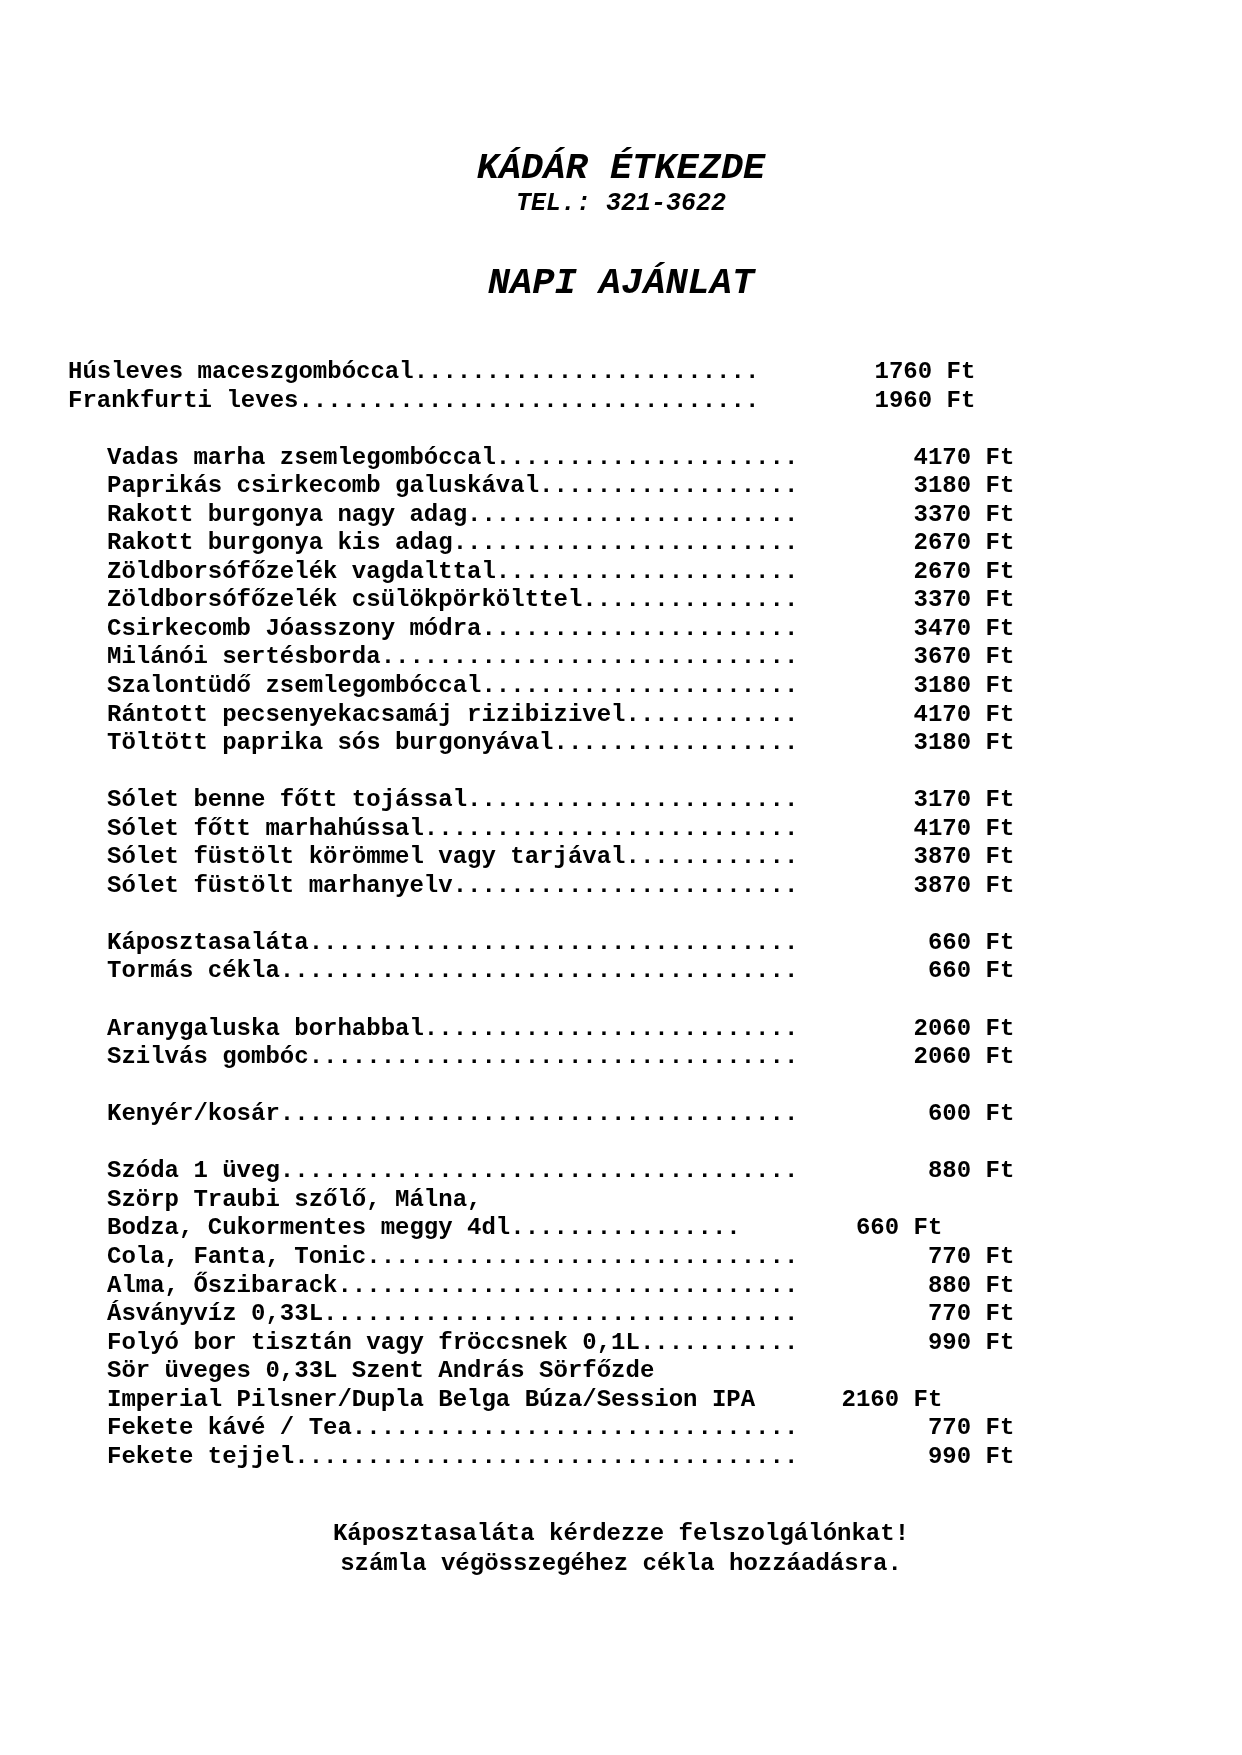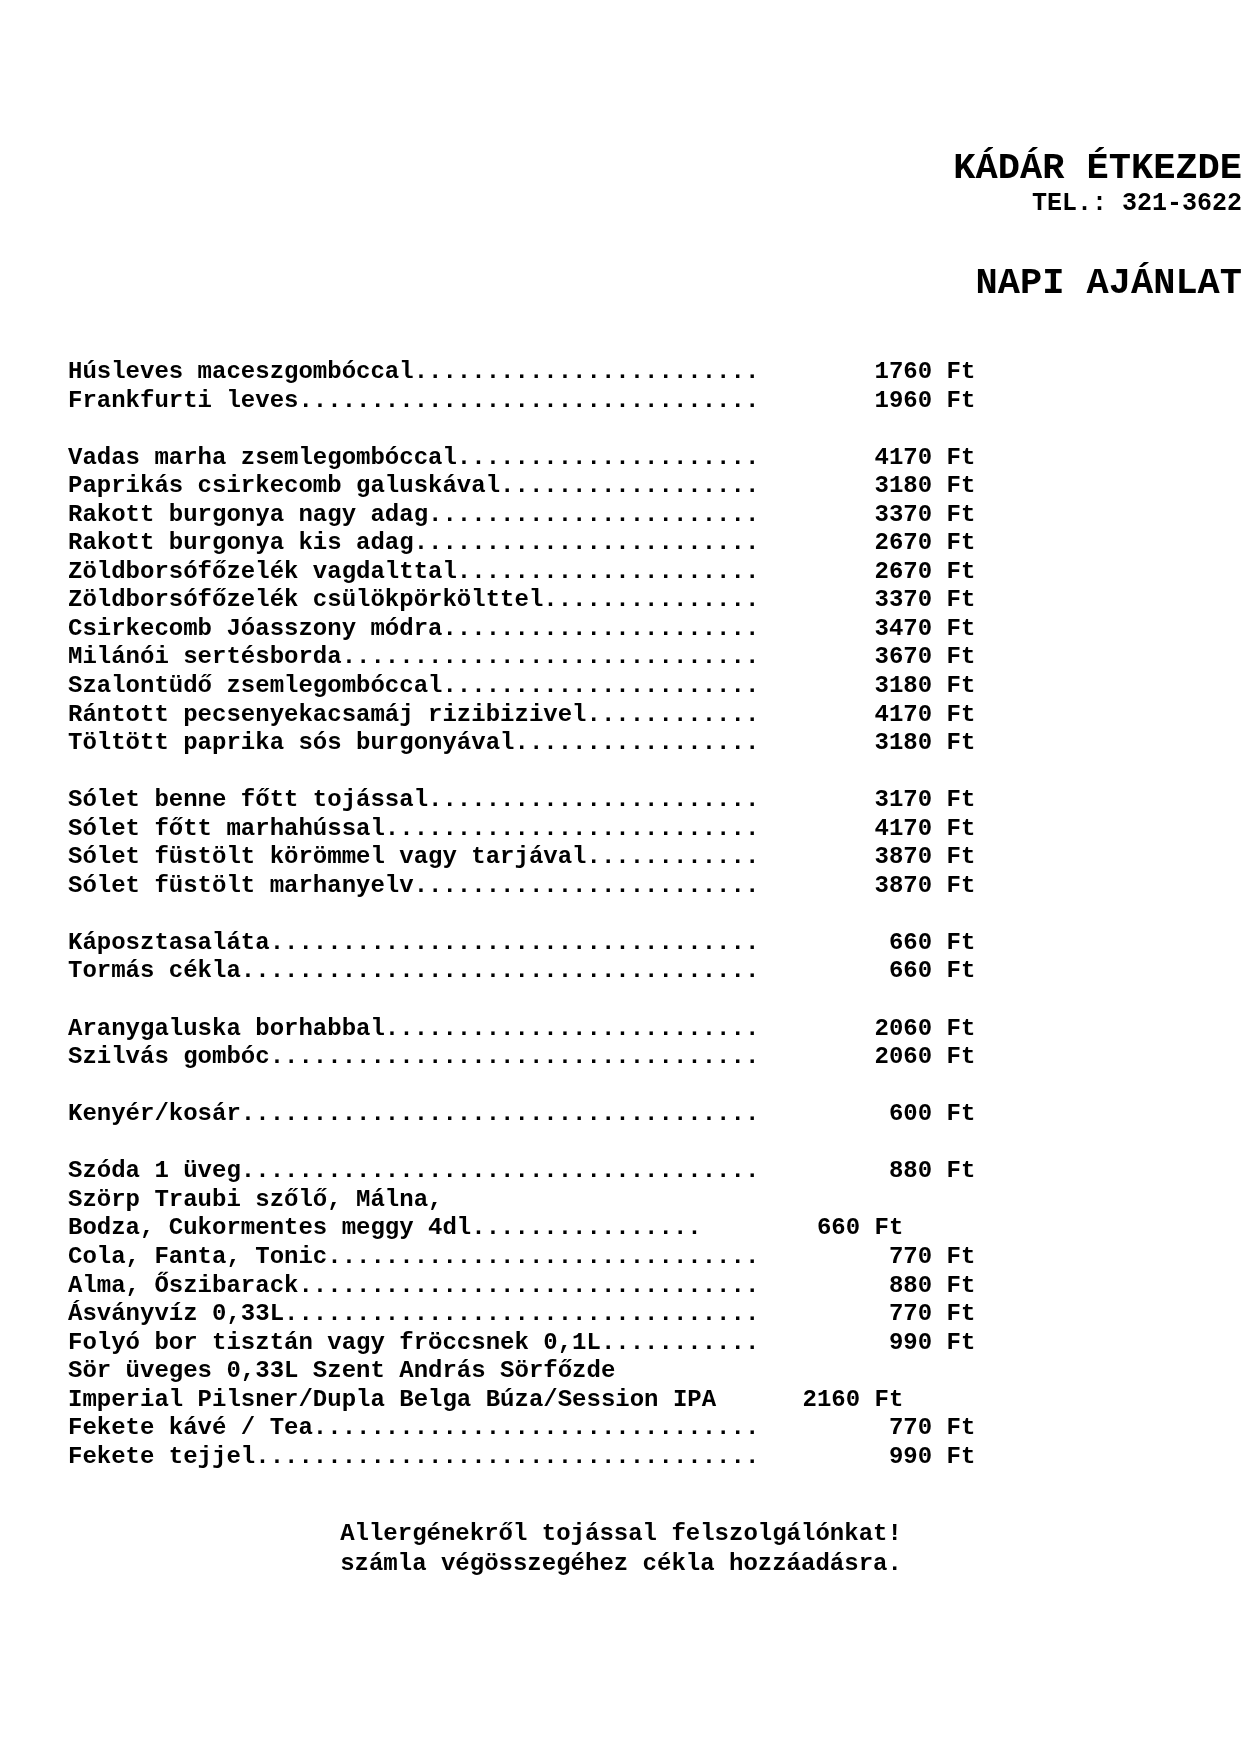--- a/index.html
+++ b/index.html
@@ -5,21 +5,21 @@
   html, body { margin: 0; padding: 0; }
   body {
     width: 1242px;
     height: 1755px;
     background: #ffffff;
     color: #000000;
     font-family: "Liberation Mono", monospace;
     font-weight: bold;
     overflow: hidden;
   }
-  .header { text-align: right; }
+  .header { text-align: center; font-style: italic; }
   .title {
     margin: 150px 0 0 0;
     font-size: 37px;
     line-height: 37px;
     letter-spacing: 0;
   }
   .phone {
     margin-top: 4px;
     font-size: 25px;
     line-height: 25px;
@@ -29,21 +29,21 @@
     font-size: 37px;
     line-height: 37px;
   }
   .menu {
     margin-top: 56px;
     padding-left: 68px;
     font-size: 24px;
     line-height: 28.55px;
     white-space: pre;
   }
-  .menu-section + .menu-section { margin-top: 28.55px; }
+  .menu-section + .menu-section { margin-top: 28.55px; margin-left: 39px; }
   .menu-row { height: 28.55px; }
   .footer {
     margin-top: 48px;
     text-align: center;
     font-size: 24px;
     line-height: 30px;
   }
 </style>
 </head>
 <body>
@@ -51,16 +51,16 @@
 <div class="page">
   <div class="header">
     <h1 class="title">KÁDÁR ÉTKEZDE</h1>
     <div class="phone">TEL.: 321-3622</div>
     <h2 class="subtitle">NAPI AJÁNLAT</h2>
   </div>
 
   <div class="menu" id="menu"><div class="menu-section"><div class="menu-row"><span>Húsleves maceszgombóccal........................</span><span>        1760 Ft</span></div><div class="menu-row"><span>Frankfurti leves................................</span><span>        1960 Ft</span></div></div><div class="menu-section"><div class="menu-row"><span>Vadas marha zsemlegombóccal.....................</span><span>        4170 Ft</span></div><div class="menu-row"><span>Paprikás csirkecomb galuskával..................</span><span>        3180 Ft</span></div><div class="menu-row"><span>Rakott burgonya nagy adag.......................</span><span>        3370 Ft</span></div><div class="menu-row"><span>Rakott burgonya kis adag........................</span><span>        2670 Ft</span></div><div class="menu-row"><span>Zöldborsófőzelék vagdalttal.....................</span><span>        2670 Ft</span></div><div class="menu-row"><span>Zöldborsófőzelék csülökpörkölttel...............</span><span>        3370 Ft</span></div><div class="menu-row"><span>Csirkecomb Jóasszony módra......................</span><span>        3470 Ft</span></div><div class="menu-row"><span>Milánói sertésborda.............................</span><span>        3670 Ft</span></div><div class="menu-row"><span>Szalontüdő zsemlegombóccal......................</span><span>        3180 Ft</span></div><div class="menu-row"><span>Rántott pecsenyekacsamáj rizibizivel............</span><span>        4170 Ft</span></div><div class="menu-row"><span>Töltött paprika sós burgonyával.................</span><span>        3180 Ft</span></div></div><div class="menu-section"><div class="menu-row"><span>Sólet benne főtt tojással.......................</span><span>        3170 Ft</span></div><div class="menu-row"><span>Sólet főtt marhahússal..........................</span><span>        4170 Ft</span></div><div class="menu-row"><span>Sólet füstölt körömmel vagy tarjával............</span><span>        3870 Ft</span></div><div class="menu-row"><span>Sólet füstölt marhanyelv........................</span><span>        3870 Ft</span></div></div><div class="menu-section"><div class="menu-row"><span>Káposztasaláta..................................</span><span>         660 Ft</span></div><div class="menu-row"><span>Tormás cékla....................................</span><span>         660 Ft</span></div></div><div class="menu-section"><div class="menu-row"><span>Aranygaluska borhabbal..........................</span><span>        2060 Ft</span></div><div class="menu-row"><span>Szilvás gombóc..................................</span><span>        2060 Ft</span></div></div><div class="menu-section"><div class="menu-row"><span>Kenyér/kosár....................................</span><span>         600 Ft</span></div></div><div class="menu-section"><div class="menu-row"><span>Szóda 1 üveg....................................</span><span>         880 Ft</span></div><div class="menu-row"><span>Szörp Traubi szőlő, Málna,</span></div><div class="menu-row"><span>Bodza, Cukormentes meggy 4dl................</span><span>        660 Ft</span></div><div class="menu-row"><span>Cola, Fanta, Tonic..............................</span><span>         770 Ft</span></div><div class="menu-row"><span>Alma, Őszibarack................................</span><span>         880 Ft</span></div><div class="menu-row"><span>Ásványvíz 0,33L.................................</span><span>         770 Ft</span></div><div class="menu-row"><span>Folyó bor tisztán vagy fröccsnek 0,1L...........</span><span>         990 Ft</span></div><div class="menu-row"><span>Sör üveges 0,33L Szent András Sörfőzde</span></div><div class="menu-row"><span>Imperial Pilsner/Dupla Belga Búza/Session IPA</span><span>      2160 Ft</span></div><div class="menu-row"><span>Fekete kávé / Tea...............................</span><span>         770 Ft</span></div><div class="menu-row"><span>Fekete tejjel...................................</span><span>         990 Ft</span></div></div></div>
 
   <div class="footer">
-    <div>Allergénekről tojással felszolgálónkat!</div>
+    <div>Káposztasaláta kérdezze felszolgálónkat!</div>
     <div>számla végösszegéhez cékla hozzáadásra.</div>
   </div>
 </div>
 
 </body></html>

